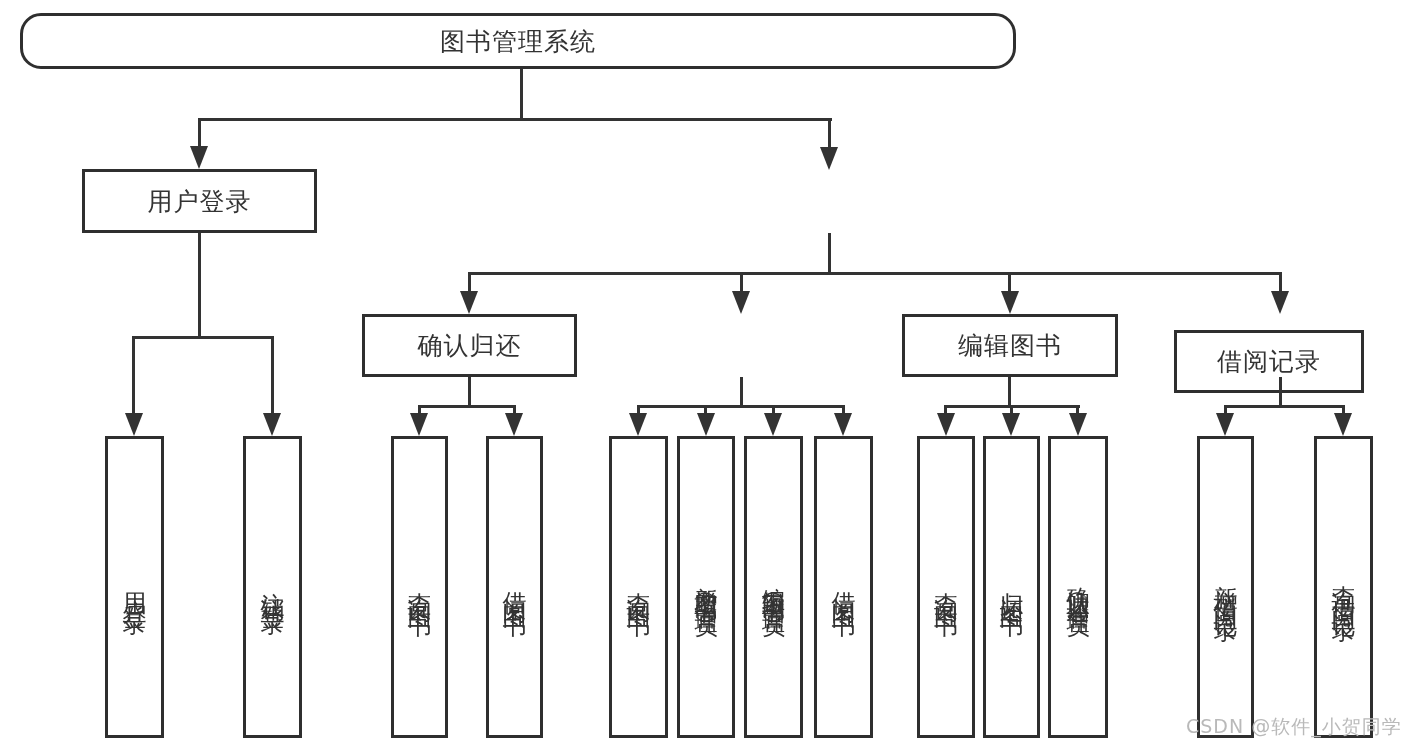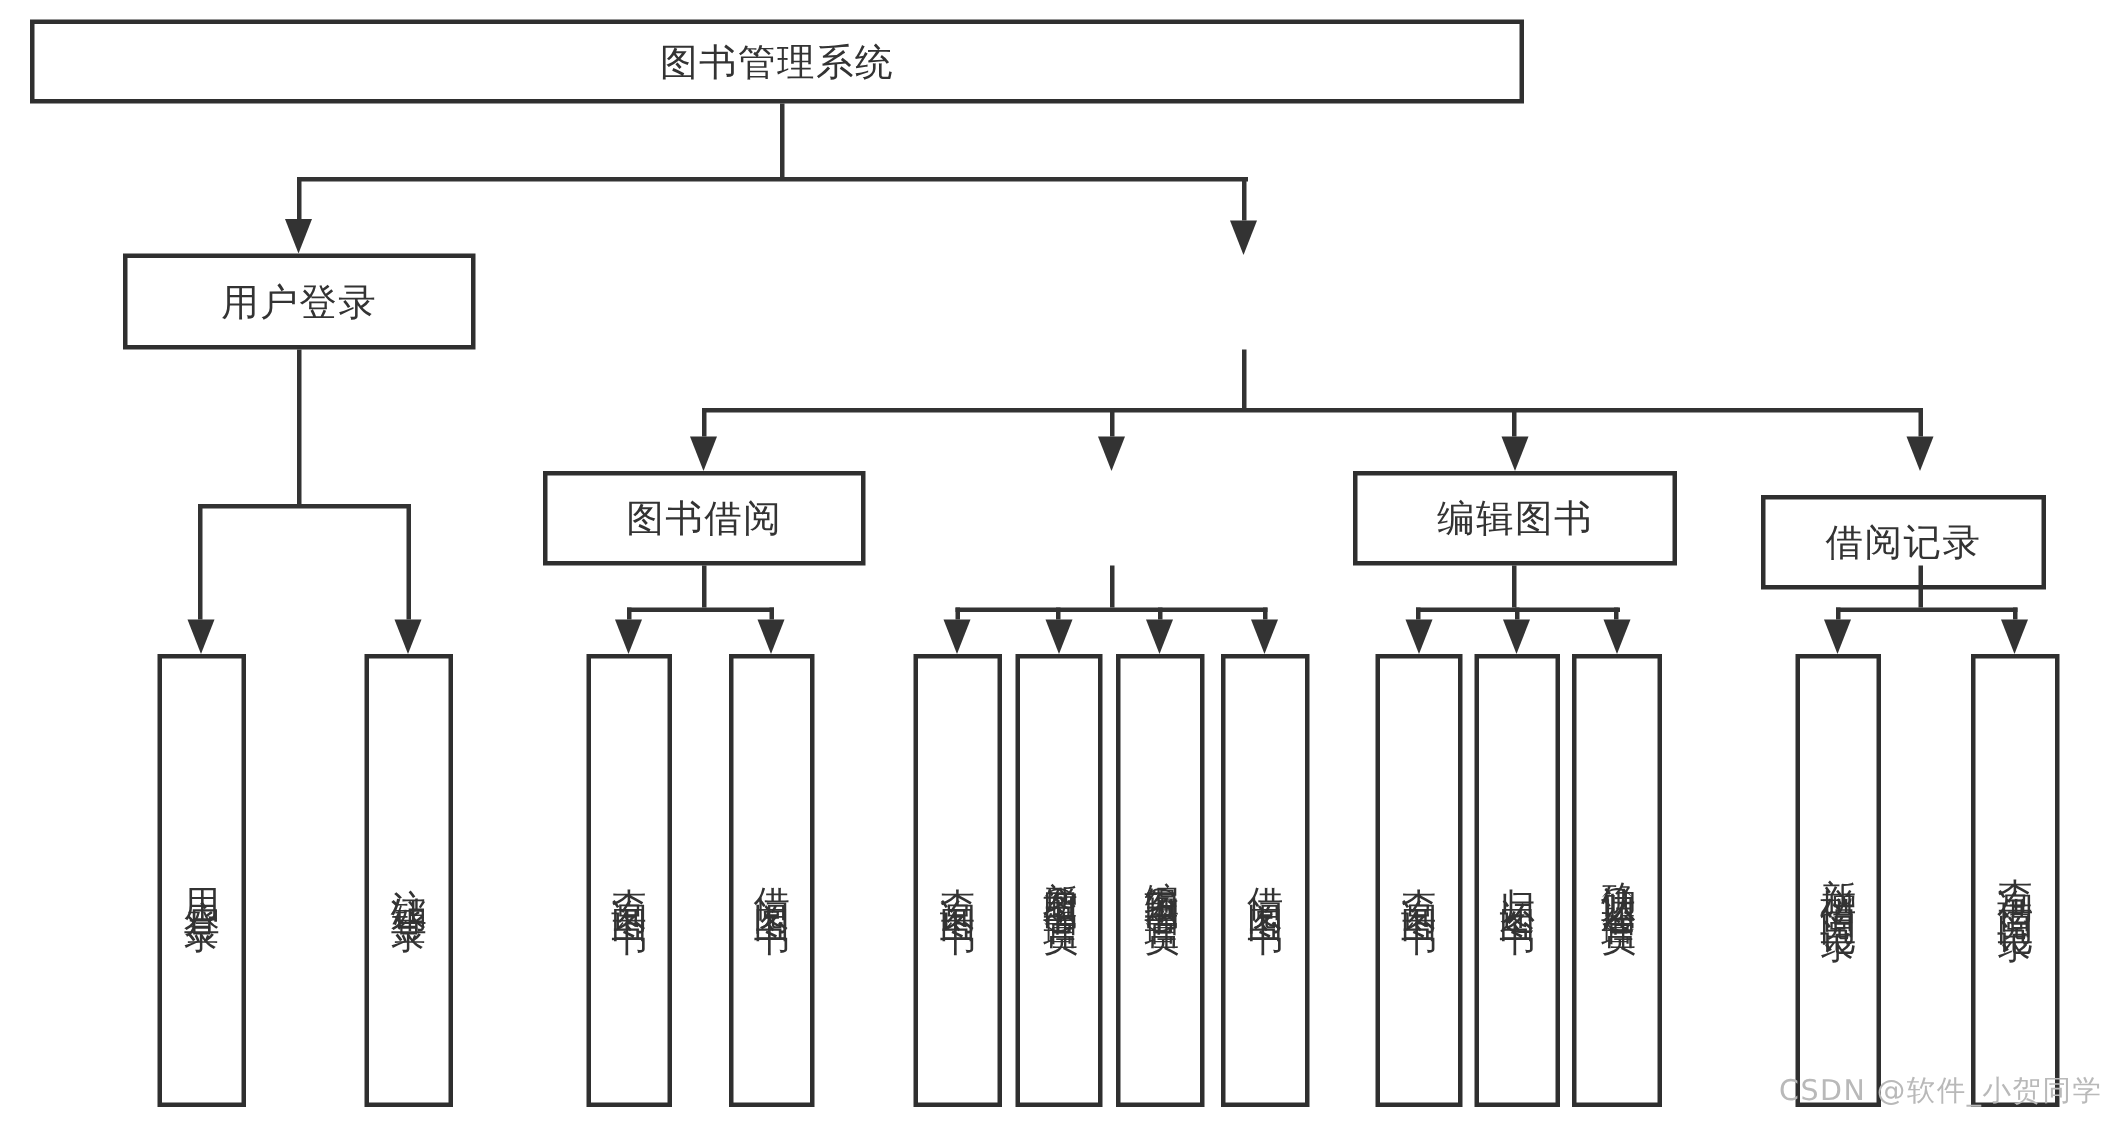--- a/index.html
+++ b/index.html
@@ -39,21 +39,21 @@
     position:absolute;left:1186px;top:714px;z-index:5;
     color:var(--watermark-text);font-size:19px;letter-spacing:1px;
     white-space:nowrap;
   }
 </style>
 </head>
 <body>
 
 <div class="canvas">
 
-  <div class="box" style="left:20px;top:13px;width:996px;height:56px;">图书管理系统</div>
+  <div class="box" style="left:20px;top:13px;width:996px;height:56px;border-radius:21px;">图书管理系统</div>
 
   <div class="vl" style="left:520px;top:69px;height:49px;"></div>
   <div class="hl" style="left:198px;top:118px;width:634px;"></div>
   <div class="vl" style="left:198px;top:118px;height:28px;"></div>
   <div class="ar" style="left:190px;top:146px;"></div>
   <div class="vl" style="left:828px;top:118px;height:29px;"></div>
   <div class="ar" style="left:820px;top:147px;"></div>
 
   <div class="box" style="left:82px;top:169px;width:235px;height:64px;">用户登录</div>
 
@@ -68,21 +68,21 @@
   <div class="hl" style="left:468px;top:272px;width:814px;"></div>
   <div class="vl" style="left:468px;top:272px;height:19px;"></div>
   <div class="ar" style="left:460px;top:291px;"></div>
   <div class="vl" style="left:740px;top:272px;height:19px;"></div>
   <div class="ar" style="left:732px;top:291px;"></div>
   <div class="vl" style="left:1008px;top:272px;height:19px;"></div>
   <div class="ar" style="left:1001px;top:291px;"></div>
   <div class="vl" style="left:1279px;top:272px;height:19px;"></div>
   <div class="ar" style="left:1271px;top:291px;"></div>
 
-  <div class="box" style="left:362px;top:314px;width:215px;height:63px;">图书借阅</div>
+  <div class="box" style="left:362px;top:314px;width:215px;height:63px;">确认归还</div>
   <div class="box" style="left:902px;top:314px;width:216px;height:63px;">编辑图书</div>
   <div class="box" style="left:1174px;top:330px;width:190px;height:63px;">借阅记录</div>
 
   <div class="vl" style="left:468px;top:377px;height:28px;"></div>
   <div class="hl" style="left:418px;top:405px;width:98px;"></div>
   <div class="vl" style="left:418px;top:405px;height:8px;"></div>
   <div class="ar" style="left:410px;top:413px;"></div>
   <div class="vl" style="left:513px;top:405px;height:8px;"></div>
   <div class="ar" style="left:505px;top:413px;"></div>
 

